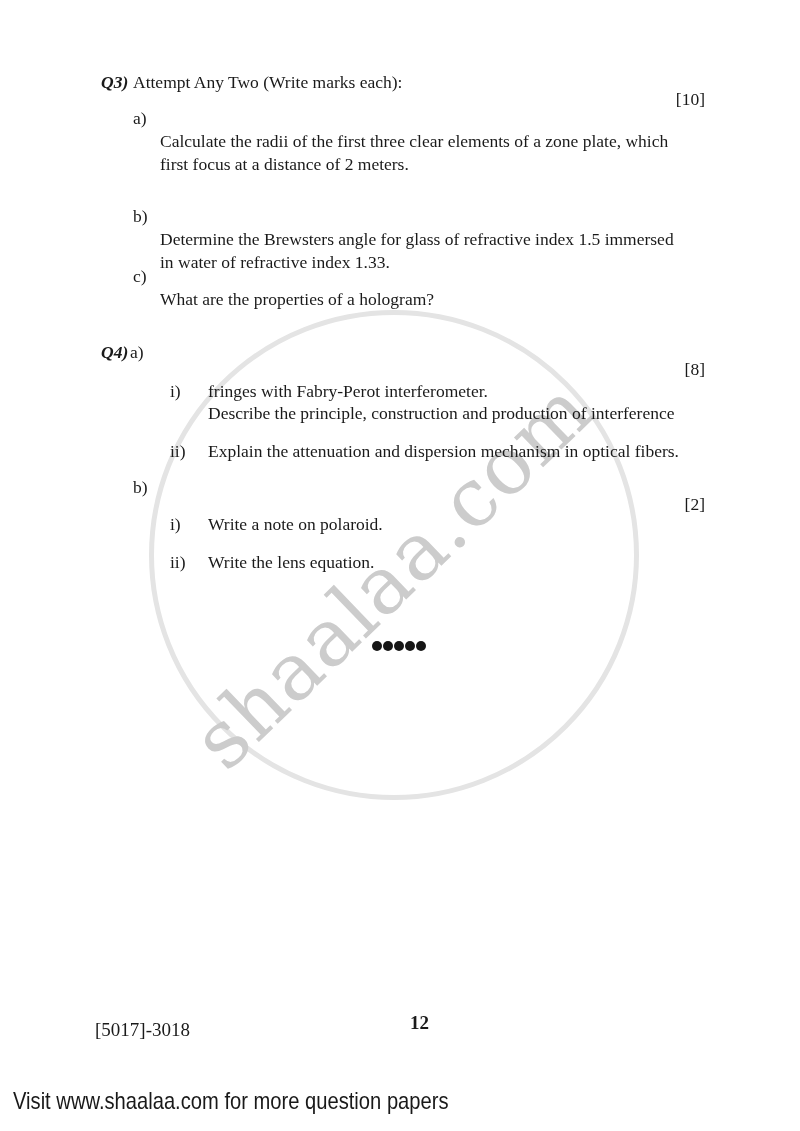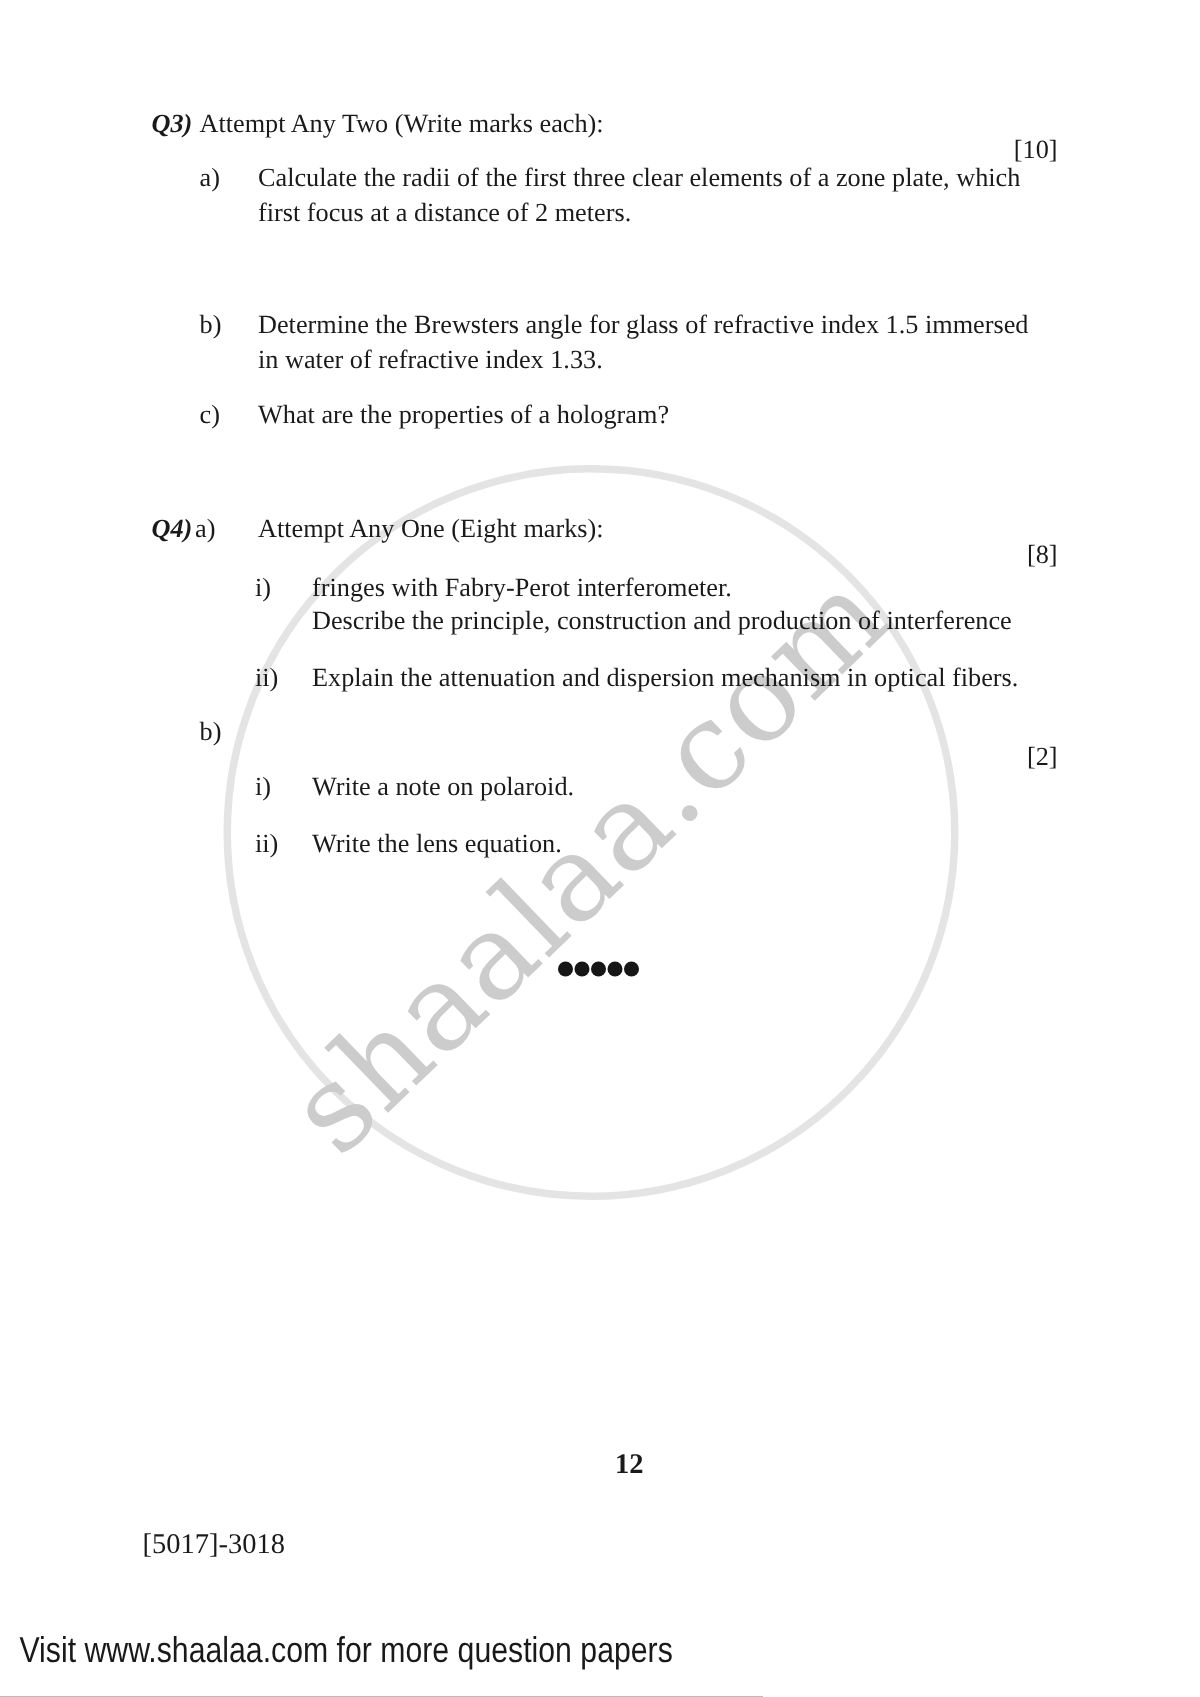--- a/index.html
+++ b/index.html
@@ -35,33 +35,33 @@
   }
   .heading.col1 { left:133px; }
   .heading.col2 { left:172px; }
   .marks {
     position:absolute; right:95px; font-size:17.5px; line-height:23px;
     font-weight:normal; white-space:nowrap;margin-top:17px;
   }
   .itemtext {
     position:absolute; font-size:17.5px; line-height:23px; white-space:nowrap;
   }
-  .itemtext.col2 { left:172px; }
+  .itemtext.col2 { left:160px;margin-top:23px; }
   .itemtext.col3 { left:208px; line-height:22px; }
   .itemtext > div { white-space:nowrap; }
   .gap-sm { margin-top:11px; }
   
   .dots { position:absolute; left:372px; top:641px; display:flex; gap:1px; }
   .dots span { width:10px; height:10px; border-radius:50%; background:#161616; }
   
   .footer-code {
     position:absolute; left:95px; top:1019px; font-size:19px; font-weight:normal; white-space:nowrap;
   }
   .footer-page {
-    position:absolute; left:410px; top:966px; font-size:19px; font-weight:bold; white-space:nowrap;
+    position:absolute; left:410px; top:1012px; font-size:19px; font-weight:bold; white-space:nowrap;
   }
   
   .banner {
     position:absolute; left:13px; top:1087px;
     font-family:"Liberation Sans", sans-serif; font-size:24px; color:#191919;
     transform:scaleX(0.84); transform-origin:0 0; white-space:nowrap;
   }
 </style>
 </head>
 <body>
@@ -87,21 +87,20 @@
     <div>in water of refractive index 1.33.</div>
   </div>
 
   <div class="sublabel" style="top:265px">c)</div>
   <div class="itemtext col2" style="top:265px">
     <div>What are the properties of a hologram?</div>
   </div>
 
   <div class="qlabel" style="top:341px">Q4)</div>
   <div class="sublabel" style="top:341px;left:130px">a)</div>
-  <div class="heading col2" style="top:341px">Attempt Any One (Eight marks):</div>
   <div class="marks" style="top:341px">[8]</div>
 
   <div class="roman-label" style="top:380px">i)</div>
   <div class="itemtext col3" style="top:380px">
     <div>fringes with Fabry-Perot interferometer.</div>
     <div>Describe the principle, construction and production of interference</div>
   </div>
 
   <div class="roman-label" style="top:440px">ii)</div>
   <div class="itemtext col3" style="top:440px">

